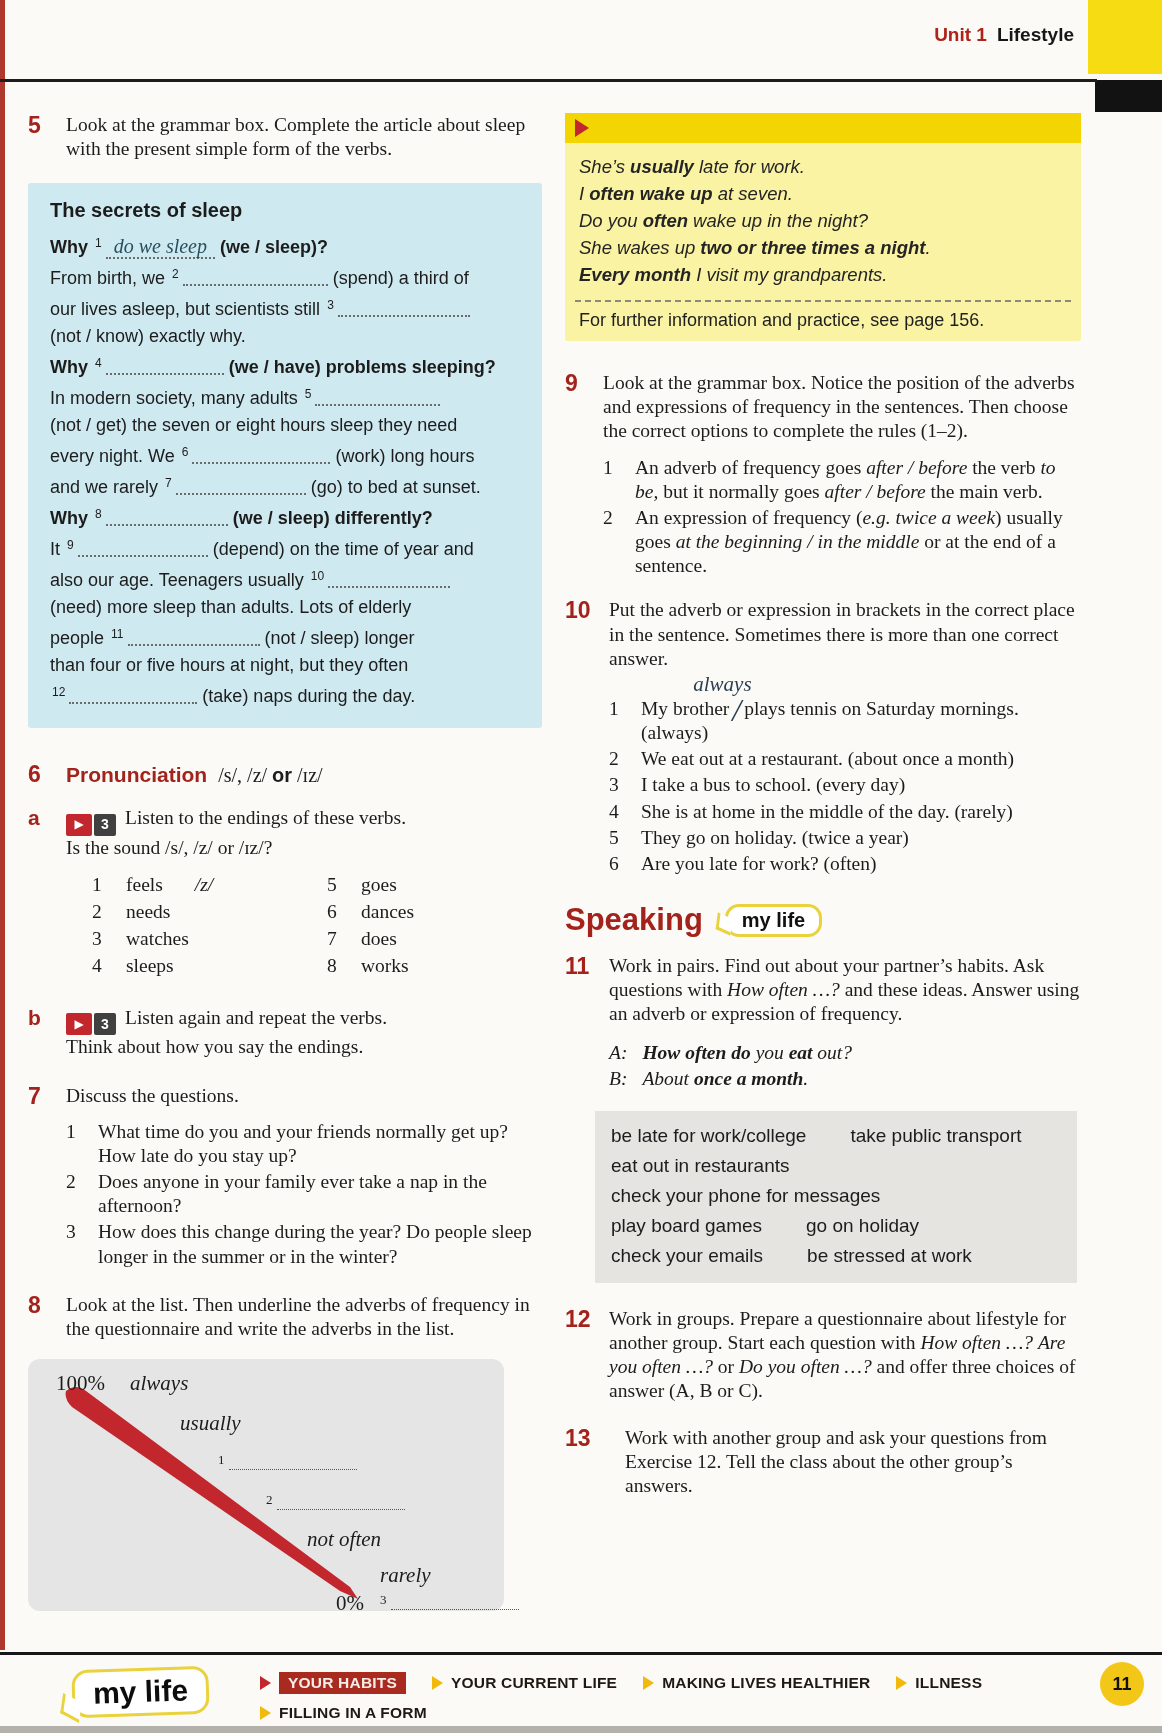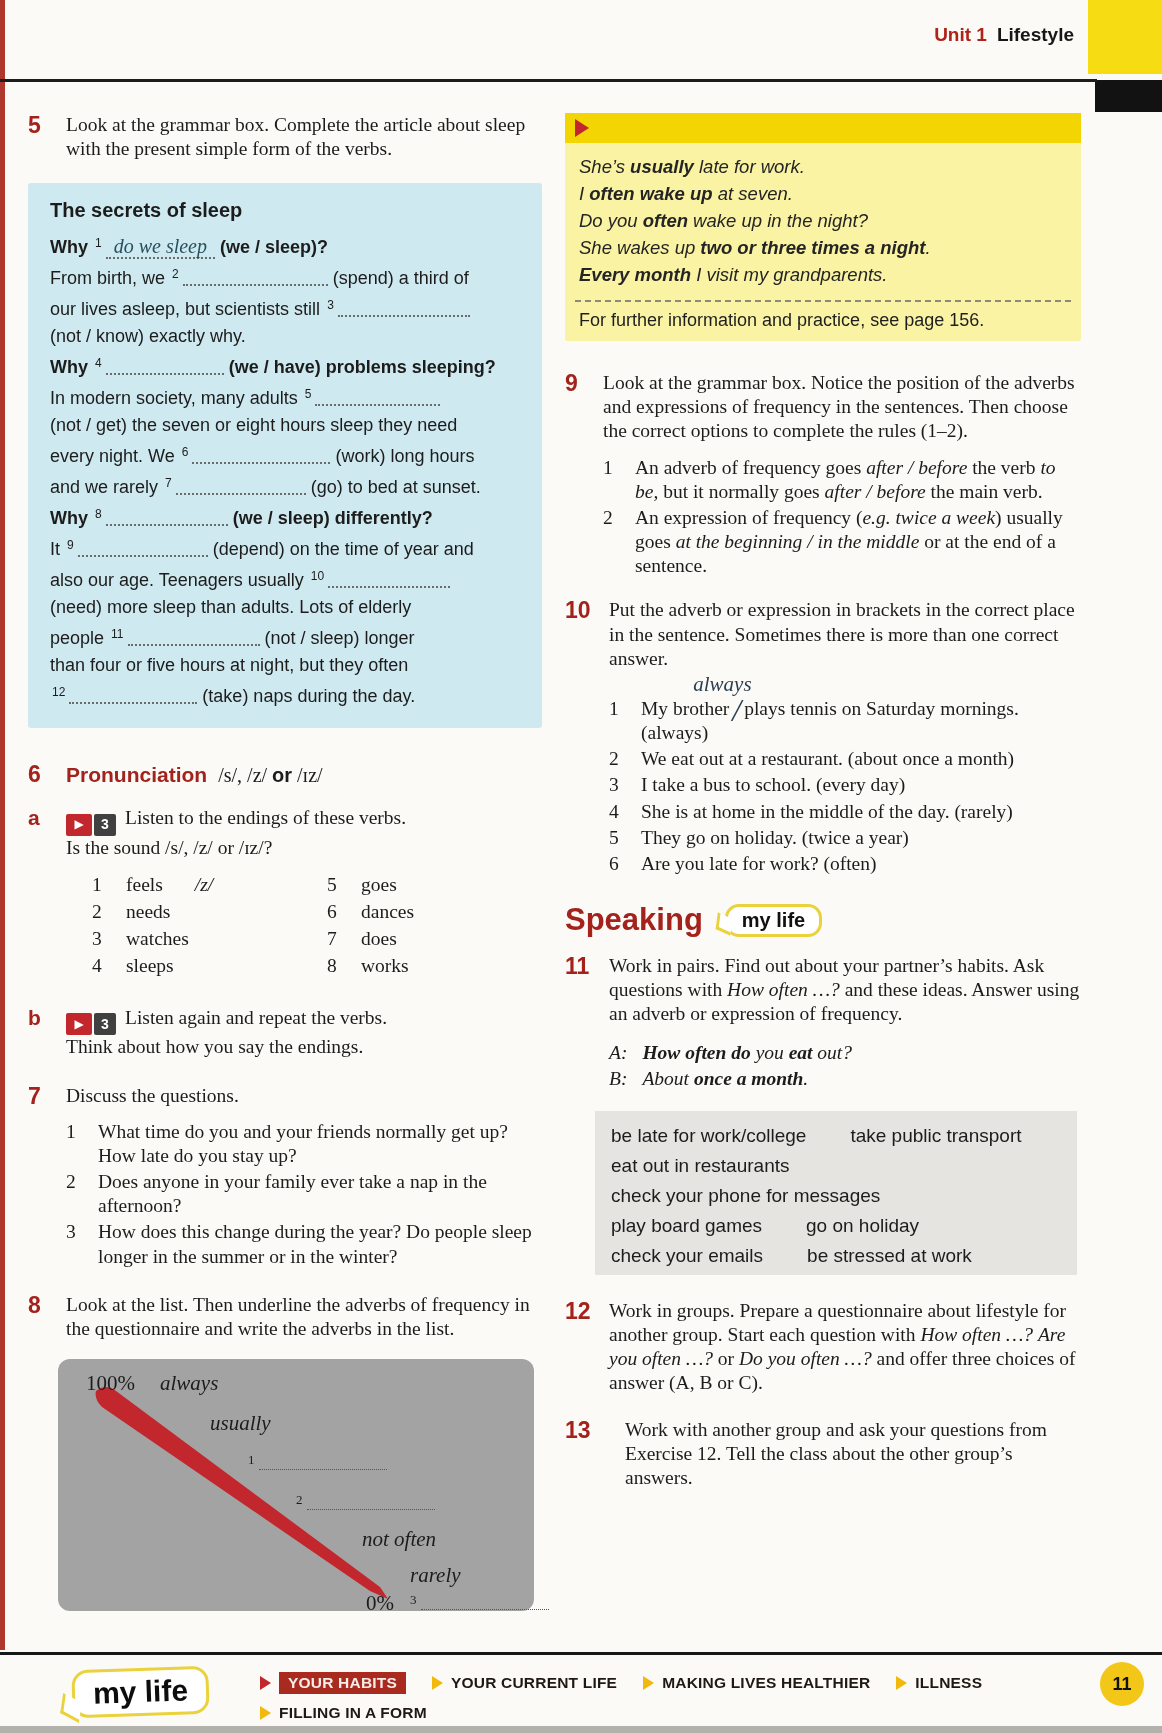--- a/index.html
+++ b/index.html
@@ -55,22 +55,22 @@
          grid-template-rows:repeat(4,27px);grid-auto-flow:column;font-size:19.5px;}
   .verb-row{display:flex;gap:20px;}
   .verb-num{width:14px;}
   .verb-note{font-style:italic;margin-left:12px;}
 
   .li{display:flex;gap:15px;margin-top:2px;}
   .li-n{flex:0 0 17px;font-size:19.5px;}
   .li-t{font-size:19.5px;line-height:1.24;}
 
   
-  .diagram{position:relative;margin-top:18px;margin-left:30px;width:476px;height:252px;
-           background:#a3a3a3;border-radius:12px;}
+  .diagram{position:relative;margin-top:18px;width:476px;height:252px;
+           background:#e5e5e5;border-radius:12px;}
   .dg{position:absolute;font-size:21px;white-space:nowrap;}
   .dg-it{font-style:italic;}
   .dg-sup{font-size:13px;vertical-align:6px;margin-right:4px;}
   .blank-line{display:inline-block;border-bottom:1.6px dotted #555;height:14px;width:128px;}
   .dg-arrow{position:absolute;left:0;top:0;}
 
   
   .grammar-box{background:#faf3a3;border-radius:2px;padding:0 0 10px 0;}
   .gb-header{background:#f3d503;display:flex;align-items:center;gap:10px;padding:6px 10px;
              font-family:"Liberation Sans",sans-serif;font-weight:bold;font-size:18.5px;color:#191919;}
@@ -91,21 +91,21 @@
   .mylife::before{content:"";position:absolute;left:-12px;bottom:2px;width:13px;height:13px;
           background:#fff;border-left:3px solid #e9d23c;border-bottom:3px solid #e9d23c;
           transform:rotate(25deg) skew(18deg);}
   .caret-wrap{position:relative;}
   .caret{font-size:32px;font-style:italic;color:#2b3f52;line-height:0;vertical-align:-6px;margin:0 3px;}
   .caret-ann{position:absolute;top:-27px;left:-36px;font-family:"Liberation Serif",serif;
              font-style:italic;font-size:21px;color:#2b3f52;white-space:nowrap;}
 
   
   .ideas-box{margin-top:20px;margin-left:30px;width:450px;background:#e5e4e1;
-             padding:10px 16px 4px 16px;font-family:"Liberation Sans",sans-serif;}
+             padding:10px 16px 12px 16px;font-family:"Liberation Sans",sans-serif;}
   .idea-line{font-size:19px;line-height:30px;white-space:nowrap;}
   .idea-line span{margin-right:44px;}
   .idea-line span:last-child{margin-right:0;}
 
   
   .footer-rule{position:absolute;left:0;top:1652px;width:1162px;height:3px;background:#171717;}
   .mylife-big{position:absolute;left:72px;top:1668px;background:#fff;border:3.5px solid #ead23c;
               border-radius:16px;padding:4px 18px;font-family:"Liberation Sans",sans-serif;
               font-weight:bold;font-size:30px;color:#0d0d0d;transform:rotate(-2deg);}
   .mylife-big::before{content:"";position:absolute;left:-15px;bottom:-2px;width:18px;height:16px;
@@ -258,21 +258,21 @@
 
     <div class="diagram">
       <svg class="dg-arrow" width="476" height="252" viewBox="0 0 476 252">
         <path d="M38 32 Q48 24 58 32 L322 228 L330 240 L312 232 L44 48 Q36 40 38 32 Z" fill="#c1272d"></path>
       </svg>
       <span class="dg" style="left:28px;top:12px;">100%</span>
       <span class="dg dg-it" style="left:102px;top:12px;">always</span>
       <span class="dg dg-it" style="left:152px;top:52px;">usually</span>
       <span class="dg" style="left:190px;top:92px;"><span class="dg-sup">1</span><span class="blank-line"></span></span>
       <span class="dg" style="left:238px;top:132px;"><span class="dg-sup">2</span><span class="blank-line"></span></span>
-      <span class="dg dg-it" style="left:304px;top:168px;">not often</span>
+      <span class="dg dg-it" style="left:279px;top:168px;">not often</span>
       <span class="dg dg-it" style="left:352px;top:204px;">rarely</span>
       <span class="dg" style="left:308px;top:232px;">0%</span>
       <span class="dg" style="left:352px;top:232px;"><span class="dg-sup">3</span><span class="blank-line"></span></span>
     </div>
   </div>
 
   <div class="col col-right">
 
     <div class="grammar-box">
       <div class="gb-header">

